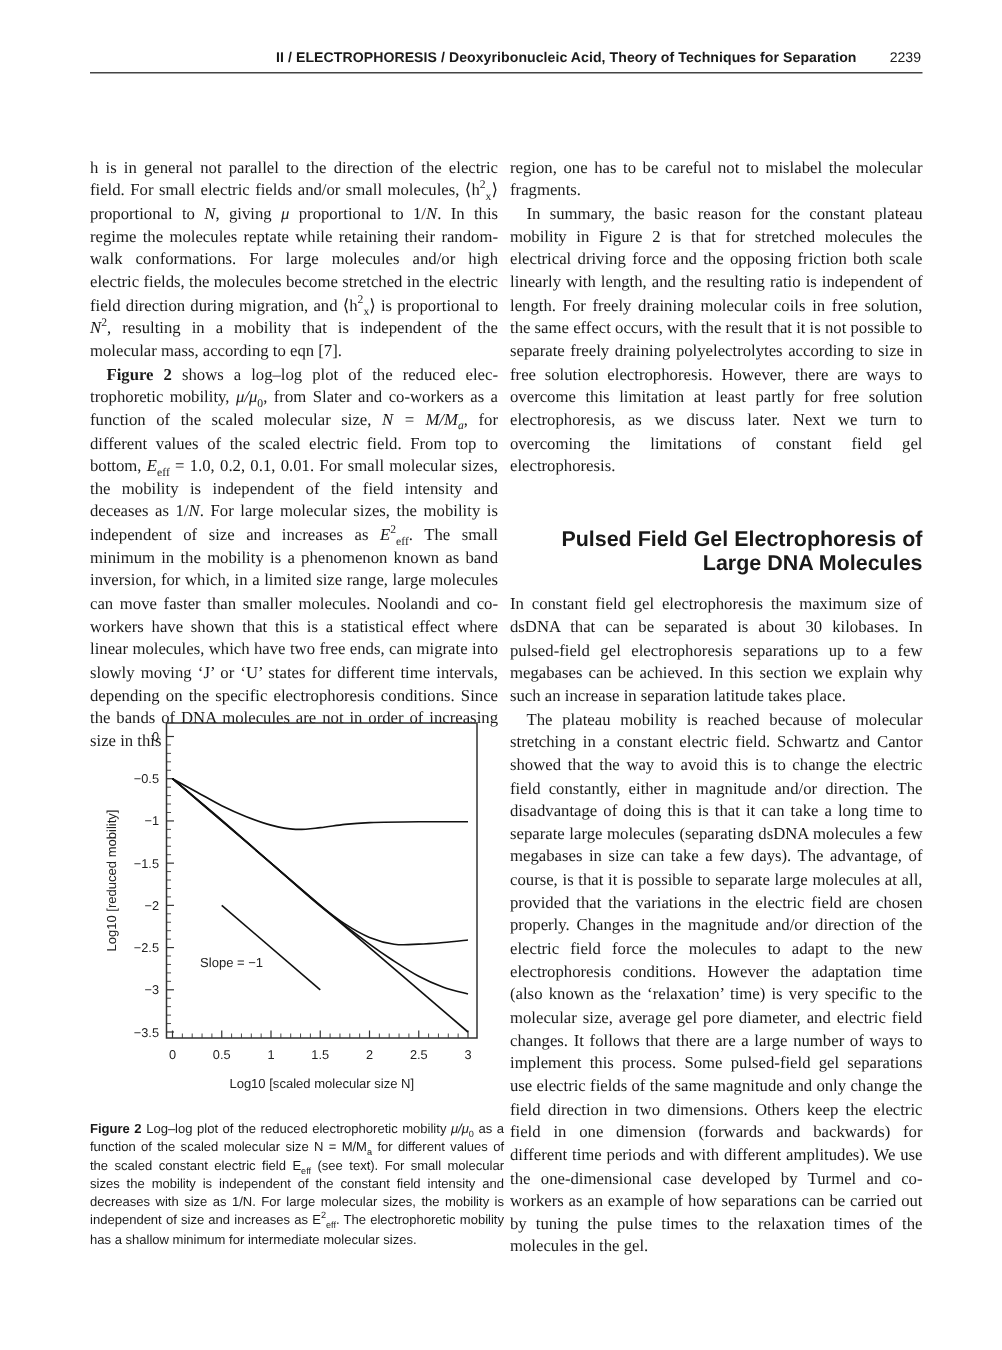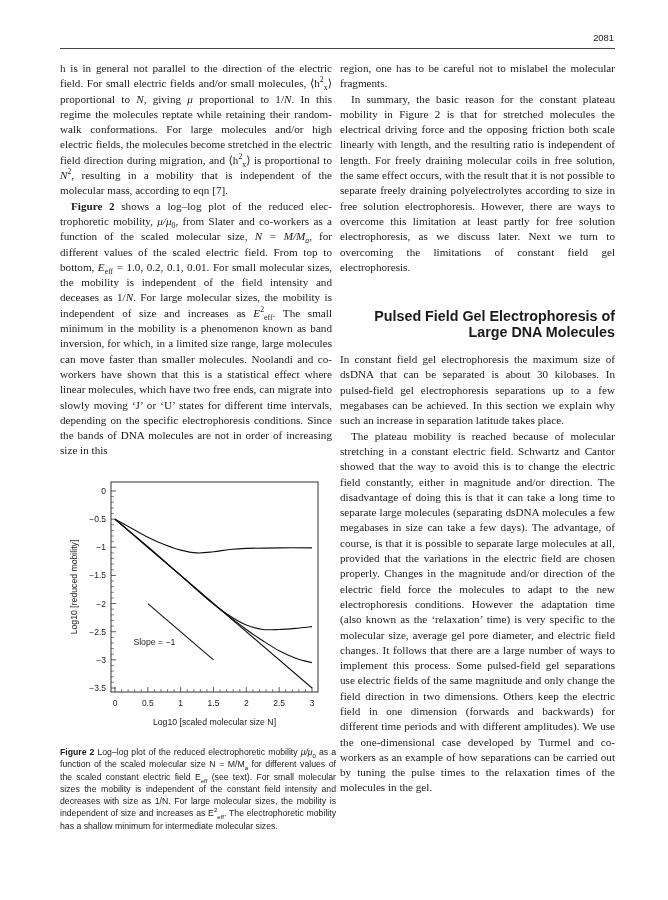--- a/index.html
+++ b/index.html
@@ -1,37 +1,38 @@
 <!DOCTYPE html>
 <html><head>
 <meta charset="utf-8">
 <style>
   html, body { margin:0; padding:0; background:#fff; }
   body { width:668px; height:900px; position:relative; overflow:hidden; color:#1a1a1a; }
   .header { position:absolute; left:60px; top:28px; width:555px; height:20px; border-bottom:1.6px solid #444; }
   .header .title { position:absolute; right:44px; top:4px; font-family:"Liberation Sans", sans-serif; font-weight:bold; font-size:9.4px; letter-spacing:0.05px; white-space:nowrap; }
   .header .pgnum { position:absolute; right:1px; top:4px; font-family:"Liberation Sans", sans-serif; font-size:9.4px; }
-  .col { position:absolute; font-family:"Liberation Serif", serif; font-size:11.15px; line-height:15.3px; text-align:justify; hyphens:manual; }
+  .col { position:absolute; font-family:"Liberation Serif", serif; font-size:11.15px; line-height:15.3px; text-align:justify; hyphens:manual;margin-top:44px; }
   .col p { margin:0; }
   .col p.ind { text-indent:11px; }
   .colL { left:60px; top:61px; width:272px; }
   .colR { left:340px; top:61px; width:275px; }
   .sec-head { font-family:"Liberation Sans", sans-serif; font-weight:bold; font-size:14.3px; line-height:16px; margin:33px 0 12px 0; text-align:right; }
   .fig { position:absolute; left:60px; top:474px; width:272px; height:270px; }
   .fig svg { position:absolute; left:0; top:0; }
   .caption { position:absolute; left:60px; top:746px; width:276px; font-family:"Liberation Sans", sans-serif; font-size:8.7px; line-height:12.3px; text-align:justify; }
   .caption b { font-weight:bold; }
   .it { font-style:italic; }
   sub, sup { font-size:70%; line-height:0; }
 </style>
 </head>
 <body>
 
 <div class="header">
-  <span class="pgnum">2081</span>
+  <span class="title">II / ELECTROPHORESIS / Deoxyribonucleic Acid, Theory of Techniques for Separation</span>
+  <span class="pgnum">2239</span>
 </div>
 
 <div class="col colL">
   <p><span>h is in general not parallel to the direction of the electric field. For small electric fields and/or small molecules, </span><span>⟨h</span><sup>2</sup><sub>x</sub><span>⟩ proportional to </span><span class="it">N</span><span>, giving </span><span class="it">μ</span><span> propor­tional to 1/</span><span class="it">N</span><span>. In this regime the molecules reptate while retaining their random-walk conformations. For large molecules and/or high electric fields, the molecules become stretched in the electric field direc­tion during migration, and </span><span>⟨h</span><sup>2</sup><sub>x</sub><span>⟩ is proportional to </span><span class="it">N</span><sup>2</sup><span>, resulting in a mobility that is independent of the molecular mass, according to eqn [7].</span></p>
   <p class="ind"><b>Figure 2</b><span> shows a log–log plot of the reduced elec­trophoretic mobility, </span><span class="it">μ/μ</span><sub>0</sub><span>, from Slater and co-workers as a function of the scaled molecular size, </span><span class="it">N = M/M</span><sub class="it">a</sub><span>, for different values of the scaled electric field. From top to bottom, </span><span class="it">E</span><sub>eff</sub><span> = 1.0, 0.2, 0.1, 0.01. For small molecular sizes, the mobility is independent of the field intensity and deceases as 1/</span><span class="it">N</span><span>. For large molecular sizes, the mobility is independent of size and increases as </span><span class="it">E</span><sup>2</sup><sub>eff</sub><span>. The small minimum in the mo­bility is a phenomenon known as band inversion, for which, in a limited size range, large molecules can move faster than smaller molecules. Noolandi and co-workers have shown that this is a statistical effect where linear molecules, which have two free ends, can migrate into slowly moving ‘J’ or ‘U’ states for different time intervals, depending on the specific electrophoresis conditions. Since the bands of DNA molecules are not in order of increasing size in this</span></p>
 </div>
 
 <div class="fig">
   <svg id="chart" width="272" height="270">
       <rect x="51" y="8" width="207" height="210" fill="none" stroke="#333" stroke-width="1"></rect>

